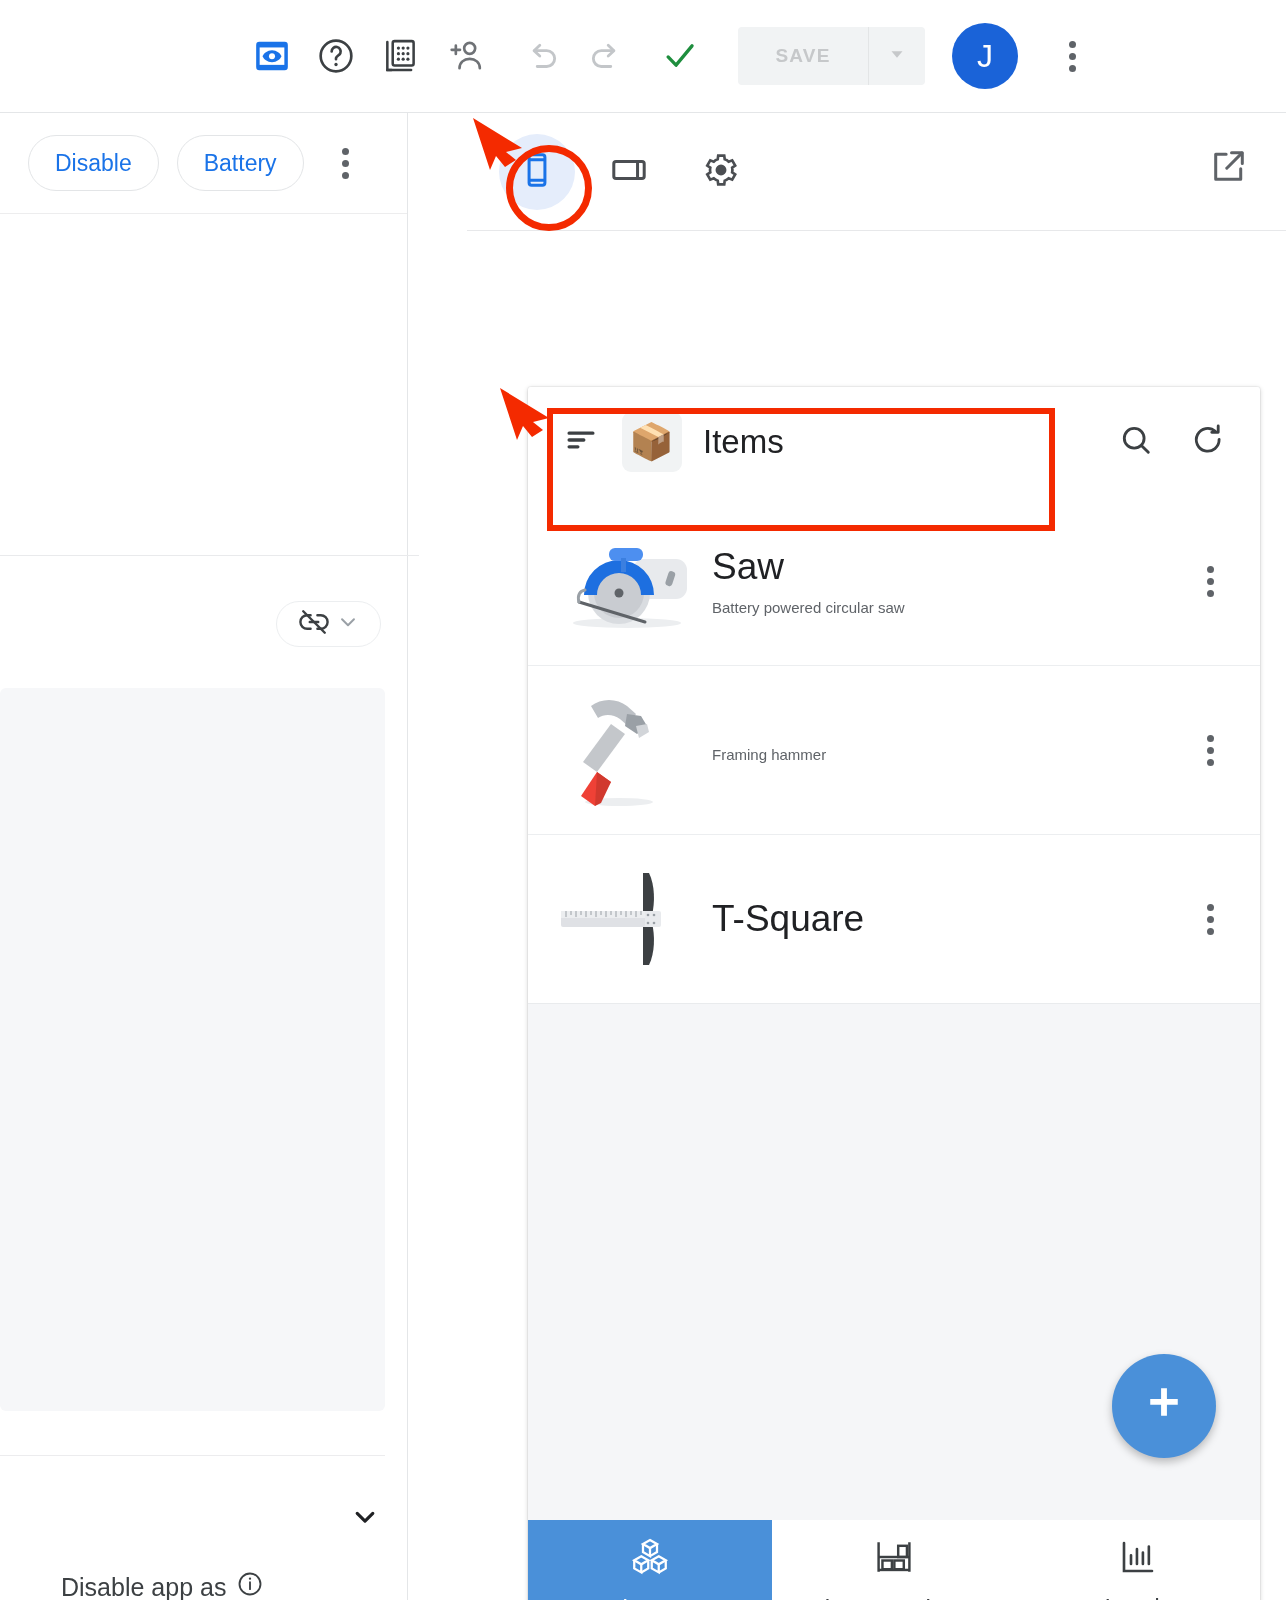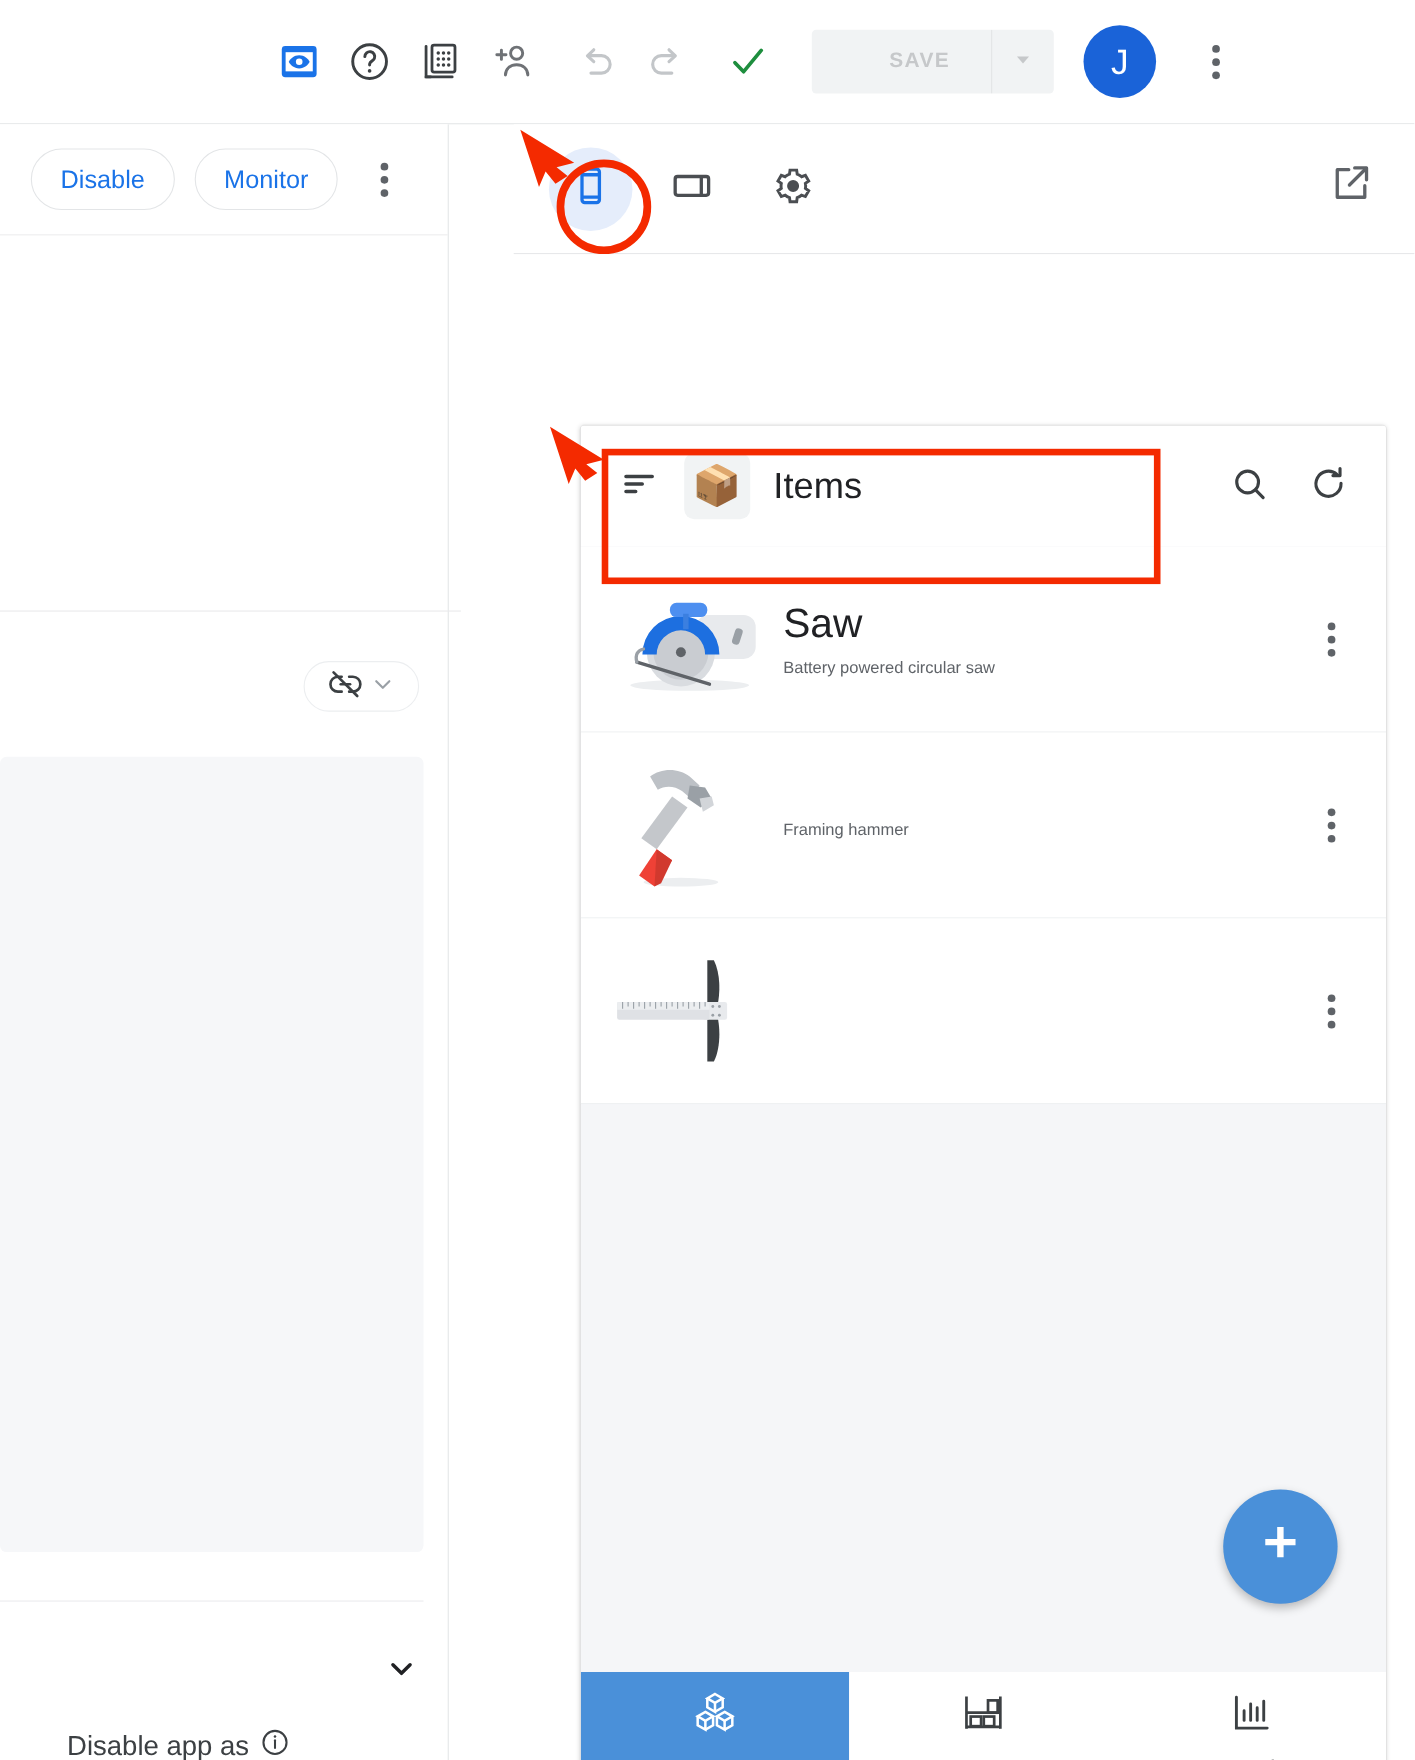--- a/index.html
+++ b/index.html
@@ -21,21 +21,21 @@
     display: flex; align-items: center; gap: 0px;
     margin-left: 240px;
   }
   .tb-btn {
     width: 64px; height: 64px; display: flex; align-items: center; justify-content: center;
     border-radius: 50%; cursor: pointer;
   }
   .tb-btn svg { display: block; }
   .save-group {
     display: flex; align-items: center; margin-left: 26px;
-    background: #f1f3f4; border-radius: 4px; height: 58px; overflow: hidden; padding-left: 33px;
+    background: #f1f3f4; border-radius: 4px; height: 58px; overflow: hidden;
   }
   .save-btn {
     width: 130px; height: 58px; display: flex; align-items: center; justify-content: center;
     color: #c6c8ca; font-size: 19px; font-weight: 700; letter-spacing: 1.2px; cursor: default;
   }
   .save-div { width: 1px; height: 58px; background: #e3e5e6; }
   .save-arrow {
     width: 56px; height: 58px; display: flex; align-items: center; justify-content: center;
     cursor: pointer;
   }
@@ -280,21 +280,21 @@
             <i></i>
             <i></i>
           </span>
       </div>
     </div>
   </div>
 
   <div class="leftpanel">
     <div class="lp-actions">
       <div class="pill">Disable</div>
-      <div class="pill">Monitor</div>
+      <div class="pill">Battery</div>
       <div class="lp-more">
         <span class="dots">
             <i></i>
             <i></i>
             <i></i>
           </span>
       </div>
     </div>
 
     <div class="lp-divider"></div>
@@ -473,20 +473,21 @@
                 </g>
                 <g fill="#9aa0a6">
                   <circle cx="95" cy="54" r="1.3"></circle>
                     <circle cx="101" cy="54" r="1.3"></circle>
                   <circle cx="95" cy="62" r="1.3"></circle>
                     <circle cx="101" cy="62" r="1.3"></circle>
                 </g>
               </svg>
             </div>
             <div class="row-text">
+              <div class="row-title">T-Square</div>
             </div>
             <div class="row-more">
               <span class="dots">
                   <i></i>
                   <i></i>
                   <i></i>
                 </span>
             </div>
           </div>
         </div>

